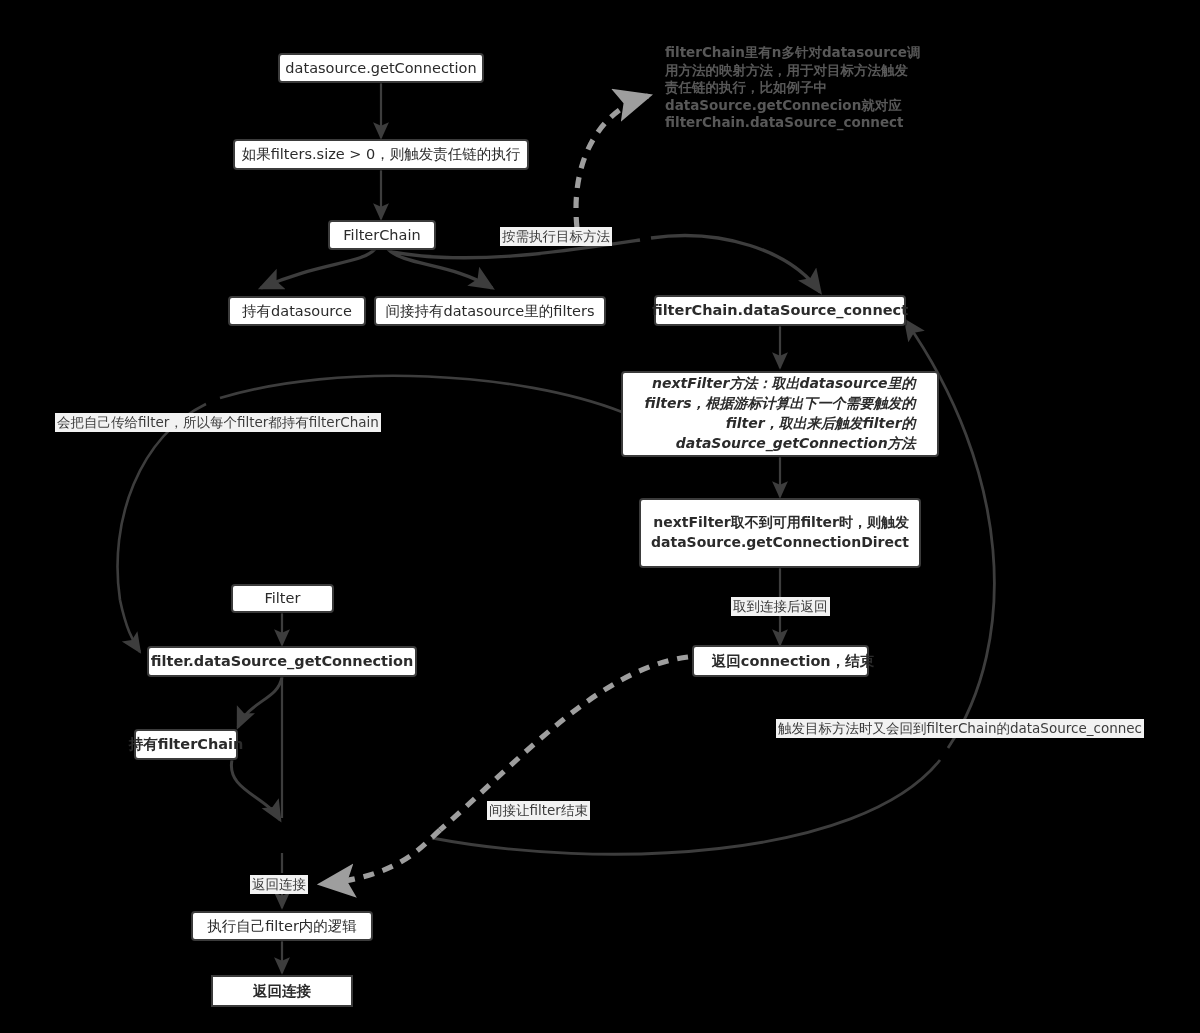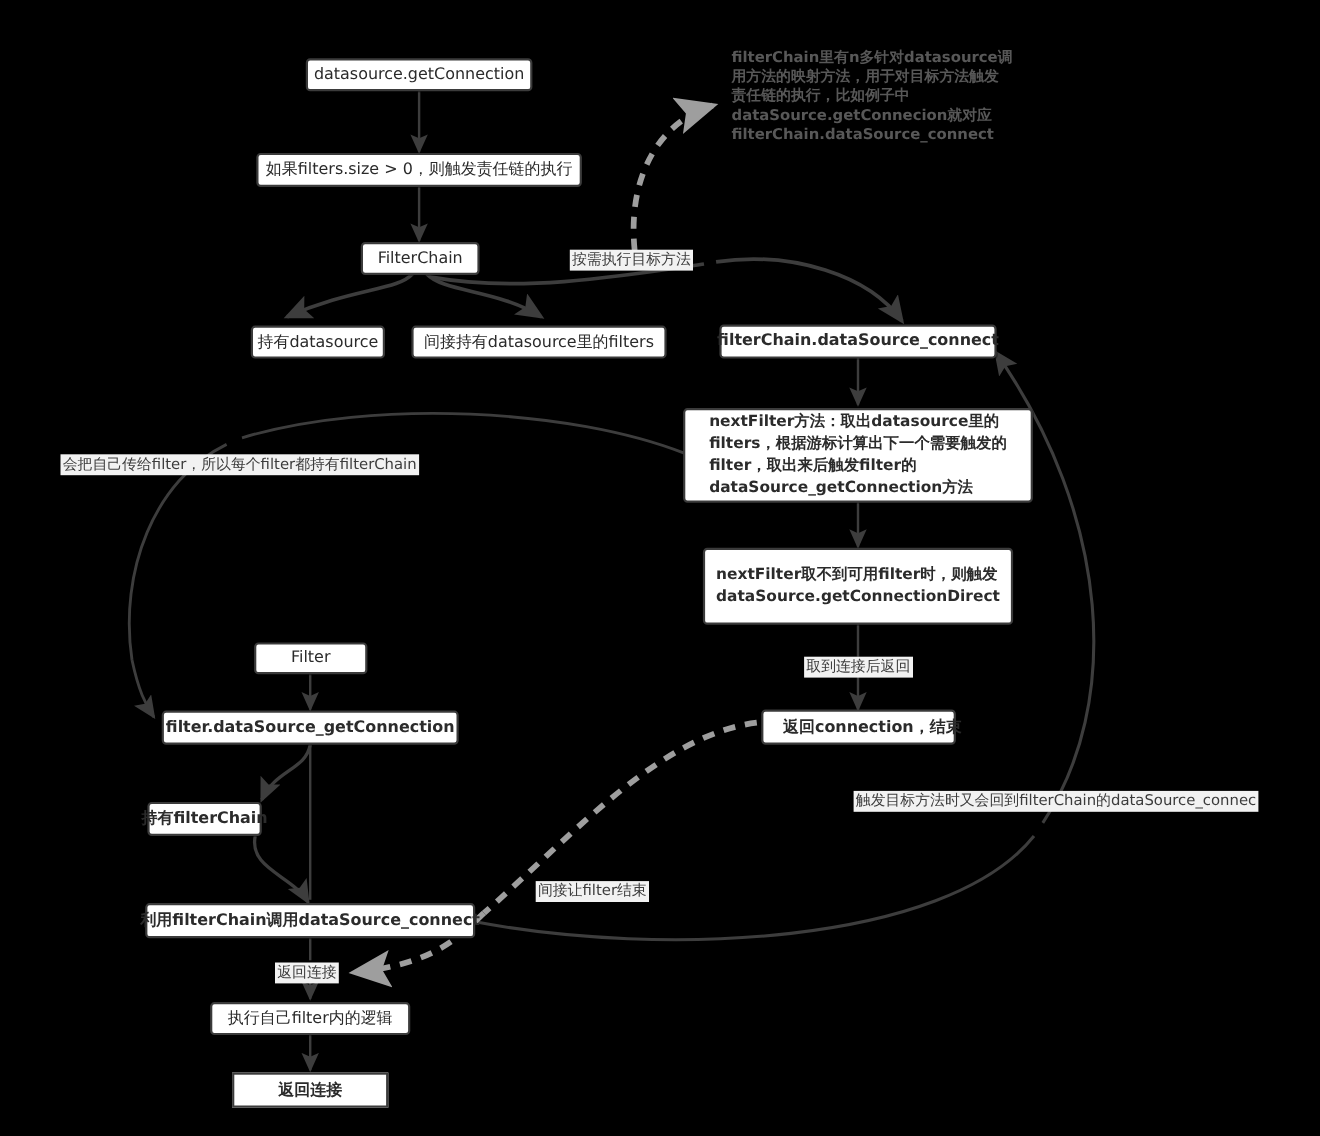--- a/index.html
+++ b/index.html
@@ -28,21 +28,21 @@
   .node {
     position: absolute;
     box-sizing: border-box;
     background: #ffffff;
     border: 2px solid #3b3b3b;
     border-radius: 4px;
     color: #2b2b2b;
     display: flex;
     align-items: center;
     justify-content: center;
-    text-align: left;
+    text-align: right;
     line-height: 1.42;
     font-size: 14.5px;
     padding: 3px 8px;
     white-space: nowrap;
     box-shadow: 1px 1px 0 rgba(0,0,0,0.35);
   }
   .node.bold { font-weight: bold; }
   .node.square { border-radius: 0; }
   .node.multiline { white-space: normal; }
 
@@ -137,34 +137,34 @@
   </div>
 
   <div class="node" style="left:233px; top:139px; width:296px; height:31px;">
     <span>如果filters.size &gt; 0，则触发责任链的执行</span>
   </div>
 
   <div class="node" style="left:328px; top:220px; width:108px; height:30px;">
     <span>FilterChain</span>
   </div>
 
-  <div class="node" style="left:228px; top:296px; width:122px; height:30px;">
+  <div class="node" style="left:228px; top:296px; width:138px; height:30px;">
     <span>持有datasource</span>
   </div>
 
   <div class="node" style="left:374px; top:296px; width:232px; height:30px;">
     <span>间接持有datasource里的filters</span>
   </div>
 
   <div class="node bold" style="left:654px; top:295px; width:252px; height:31px;">
     <span>filterChain.dataSource_connect</span>
   </div>
 
   <div class="node bold multiline" style="left:621px; top:371px; width:318px; height:86px; font-size:14px;">
-    <span style="white-space:pre-line;">nextFilter方法：取出datasource里的
+    <span style="white-space:pre-line;font-style:italic;">nextFilter方法：取出datasource里的
 filters，根据游标计算出下一个需要触发的
 filter，取出来后触发filter的
 dataSource_getConnection方法</span>
   </div>
 
   <div class="node bold multiline" style="left:639px; top:498px; width:282px; height:70px; font-size:14px;">
     <span style="white-space:pre-line;">nextFilter取不到可用filter时，则触发
 dataSource.getConnectionDirect</span>
   </div>
 
@@ -177,33 +177,30 @@
   </div>
 
   <div class="node bold" style="left:147px; top:646px; width:270px; height:31px;">
     <span>filter.dataSource_getConnection</span>
   </div>
 
   <div class="node bold" style="left:134px; top:729px; width:104px; height:31px;">
     <span>持有filterChain</span>
   </div>
 
-  <div class="node bold" style="left:132px; top:821px; width:300px; height:32px;">
-    <span>利用filterChain调用dataSource_connect</span>
-  </div>
 
   <div class="node" style="left:191px; top:911px; width:182px; height:30px;">
     <span>执行自己filter内的逻辑</span>
   </div>
 
   <div class="node bold square" style="left:211px; top:975px; width:142px; height:32px;">
     <span>返回连接</span>
   </div>
 
-  <div class="edge-label" style="left:518px; top:227px;">
+  <div class="edge-label" style="left:500px; top:227px;">
     <span>按需执行目标方法</span>
   </div>
 
   <div class="edge-label" style="left:55px; top:413px;">
     <span>会把自己传给filter，所以每个filter都持有filterChain</span>
   </div>
 
   <div class="edge-label" style="left:731px; top:597px;">
     <span>取到连接后返回</span>
   </div>

